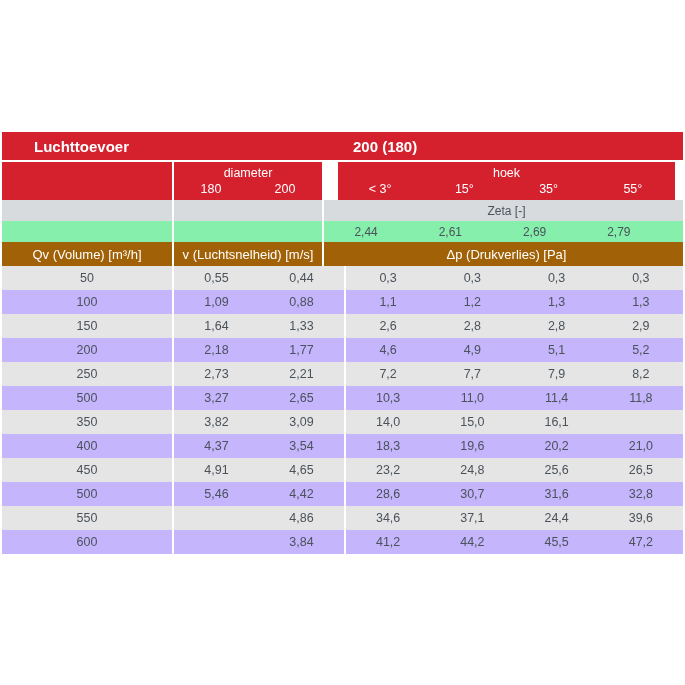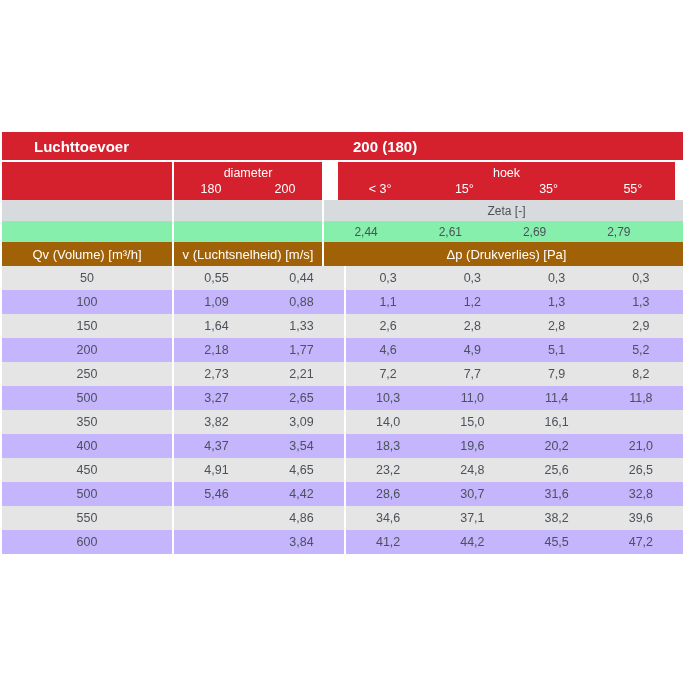--- a/index.html
+++ b/index.html
@@ -220,21 +220,21 @@
     <div class="cell c-ang">32,8</div>
   </div>
       <div class="row data-row stripe-a">
     <div class="cell c-qv">550</div>
     <div class="vline"></div>
     <div class="cell c-half"></div>
     <div class="cell c-half">4,86</div>
     <div class="vline"></div>
     <div class="cell c-ang">34,6</div>
     <div class="cell c-ang">37,1</div>
-    <div class="cell c-ang">38,2</div>
+    <div class="cell c-ang">24,4</div>
     <div class="cell c-ang">39,6</div>
   </div>
       <div class="row data-row stripe-b">
     <div class="cell c-qv">600</div>
     <div class="vline"></div>
     <div class="cell c-half"></div>
     <div class="cell c-half">3,84</div>
     <div class="vline"></div>
     <div class="cell c-ang">41,2</div>
     <div class="cell c-ang">44,2</div>

